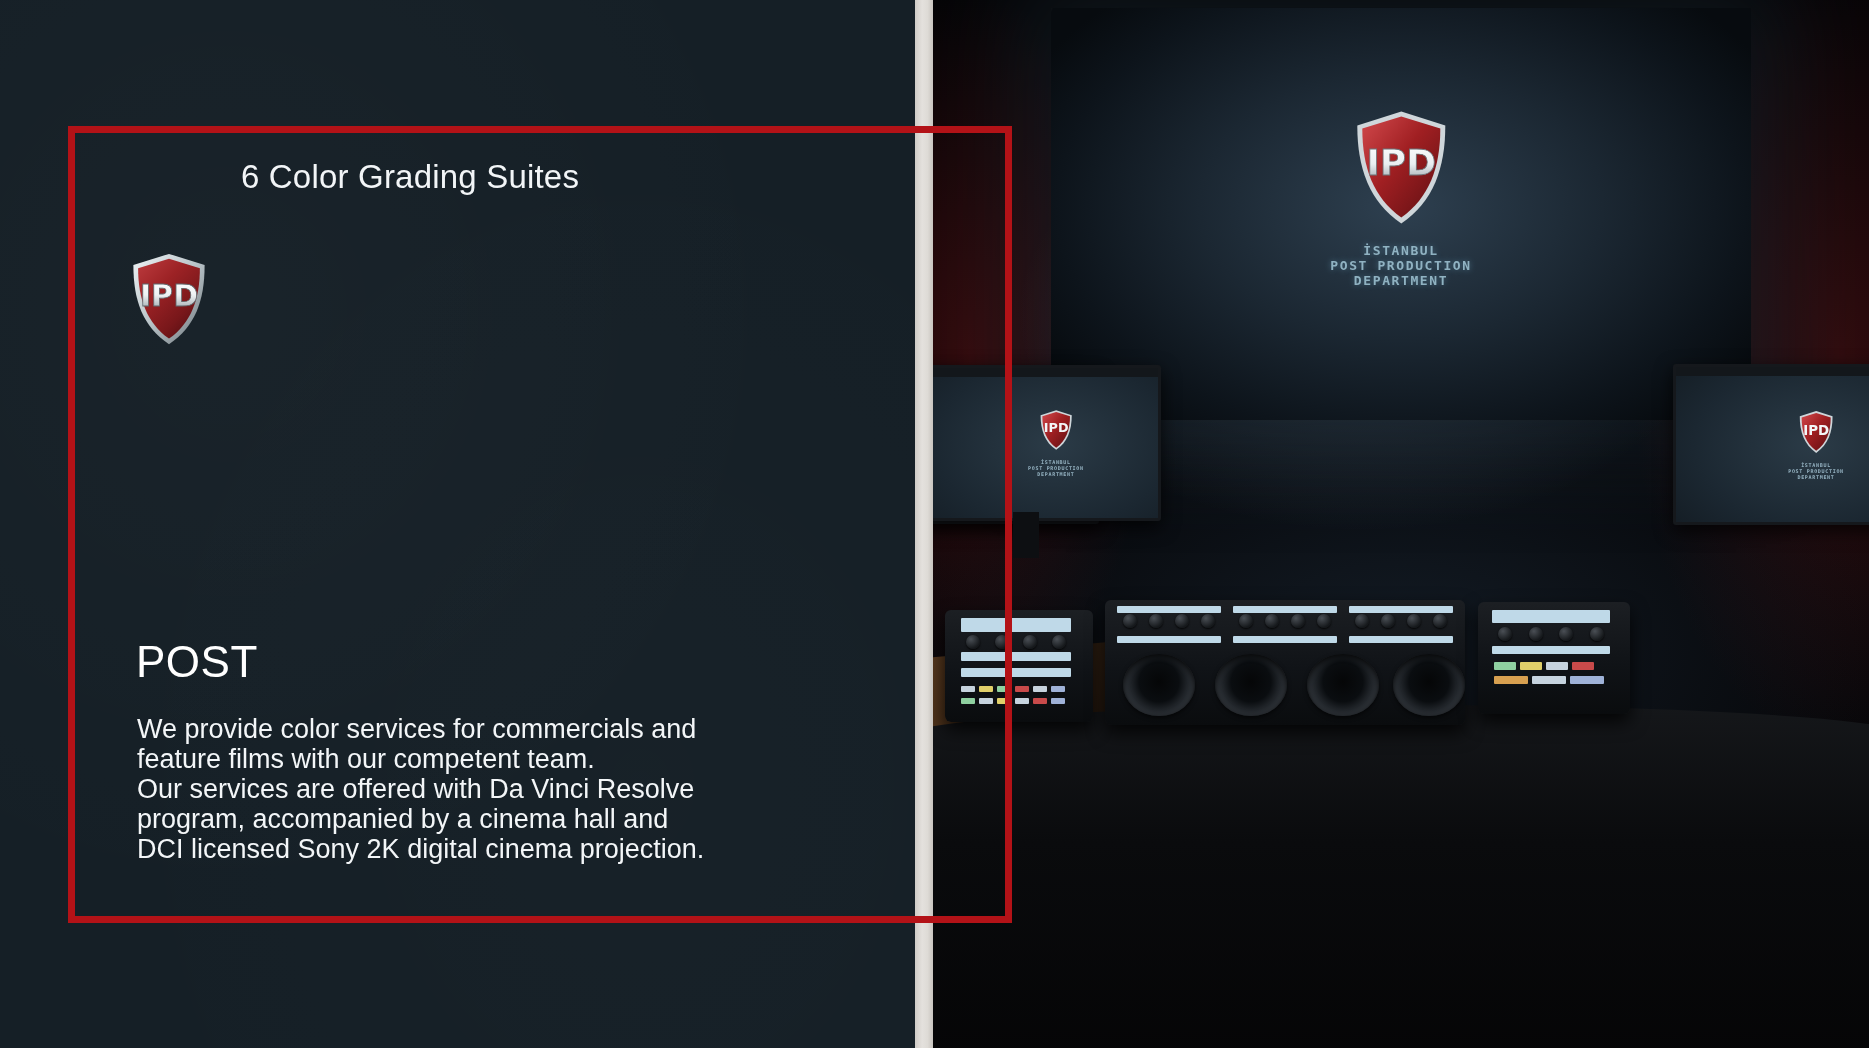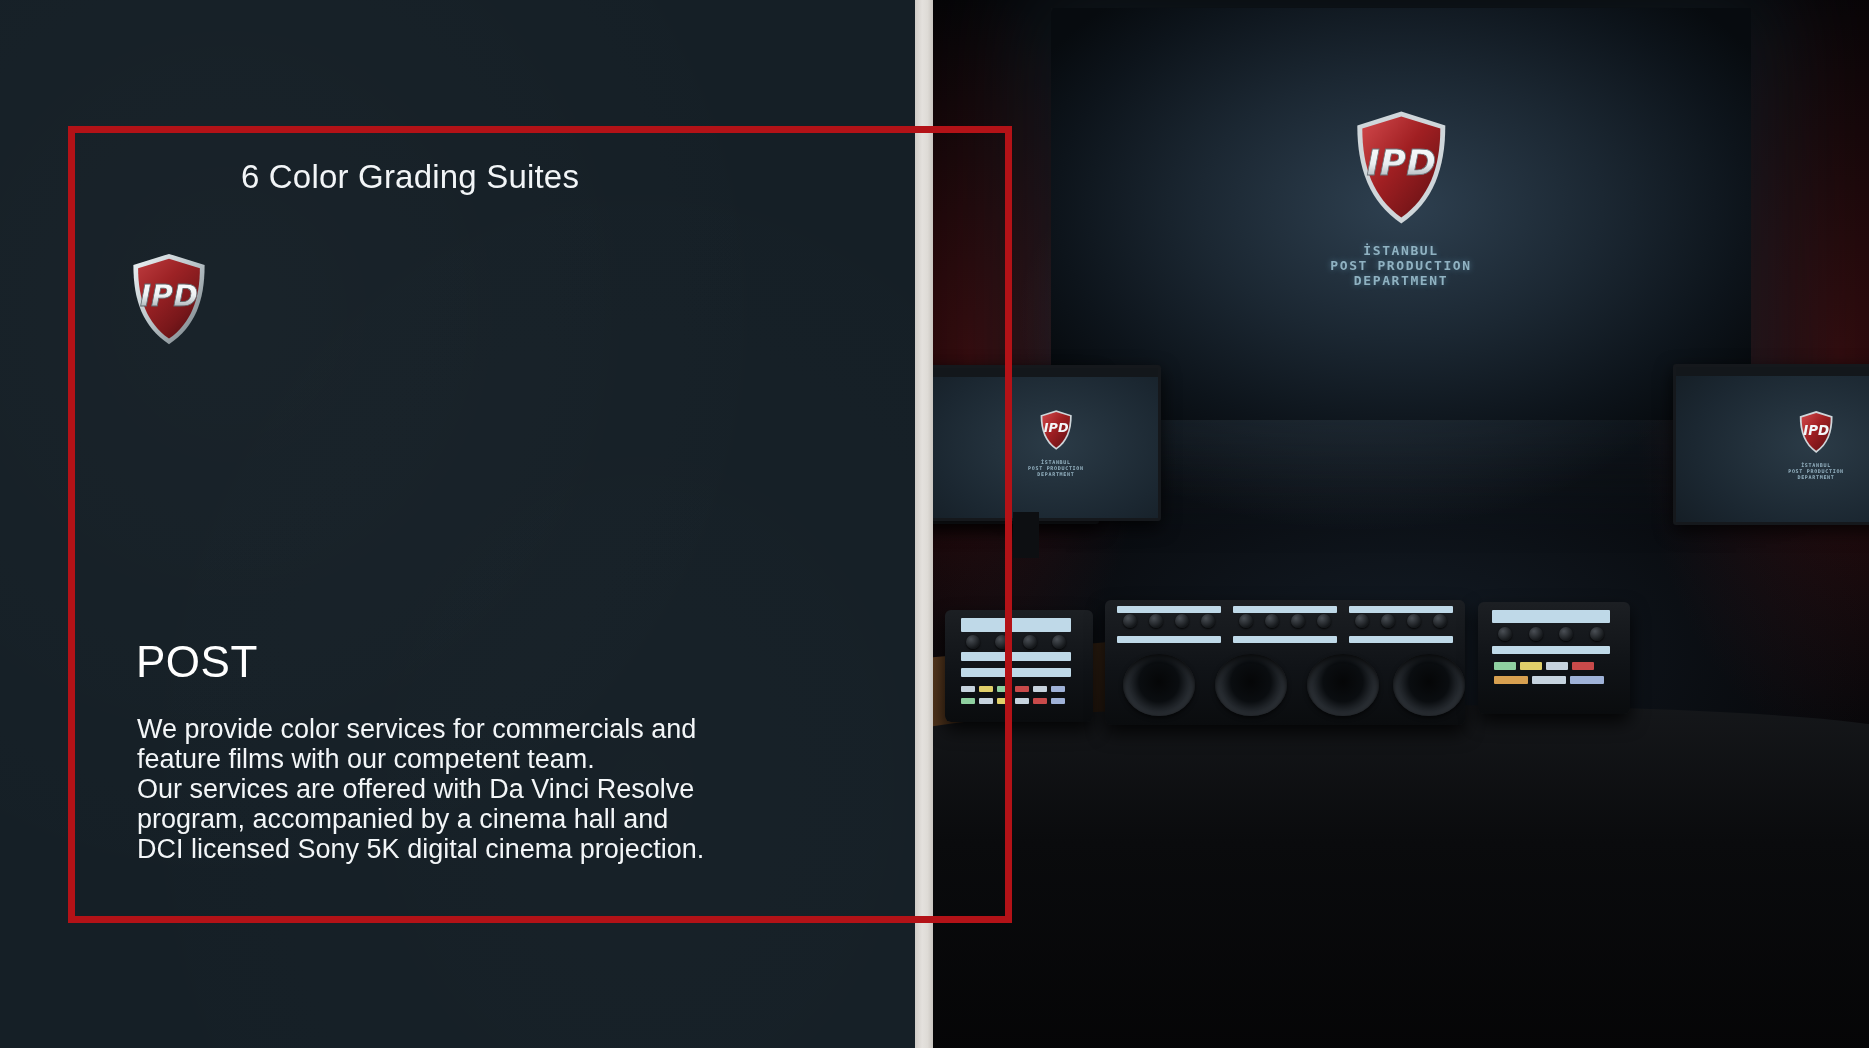--- a/index.html
+++ b/index.html
@@ -94,21 +94,20 @@
     letter-spacing: 1.6px;
     line-height: 15px;
     text-shadow: 0 0 6px rgba(120,180,210,0.55);
     opacity: .88;
   }
 
   
   .shield {
     position: relative;
     display: inline-block;
-    font-style: italic;
   }
   .shield svg { display: block; }
 
   
   .monitor {
     position: absolute;
     background: #0b0d10;
     border: 3px solid #15181c;
     border-radius: 3px;
     box-shadow: 0 6px 18px rgba(0,0,0,0.75);
@@ -439,17 +438,17 @@
         <text x="48" y="68" text-anchor="middle" font-family="DejaVu Sans, sans-serif" font-size="38" font-weight="bold" fill="url(#pgl)" stroke="#5f686d" stroke-width="1">IPD</text>
       </svg>
     </span>
   </div>
 
   <div class="heading">POST</div>
   <div class="body-copy">We provide color services for commercials and
 feature films with our competent team.
 Our services are offered with Da Vinci Resolve
 program, accompanied by a cinema hall and
-DCI licensed Sony 5K digital cinema projection.</div>
+DCI licensed Sony 2K digital cinema projection.</div>
 
   <div class="red-frame"></div>
 
 </div>
 
 </body></html>

